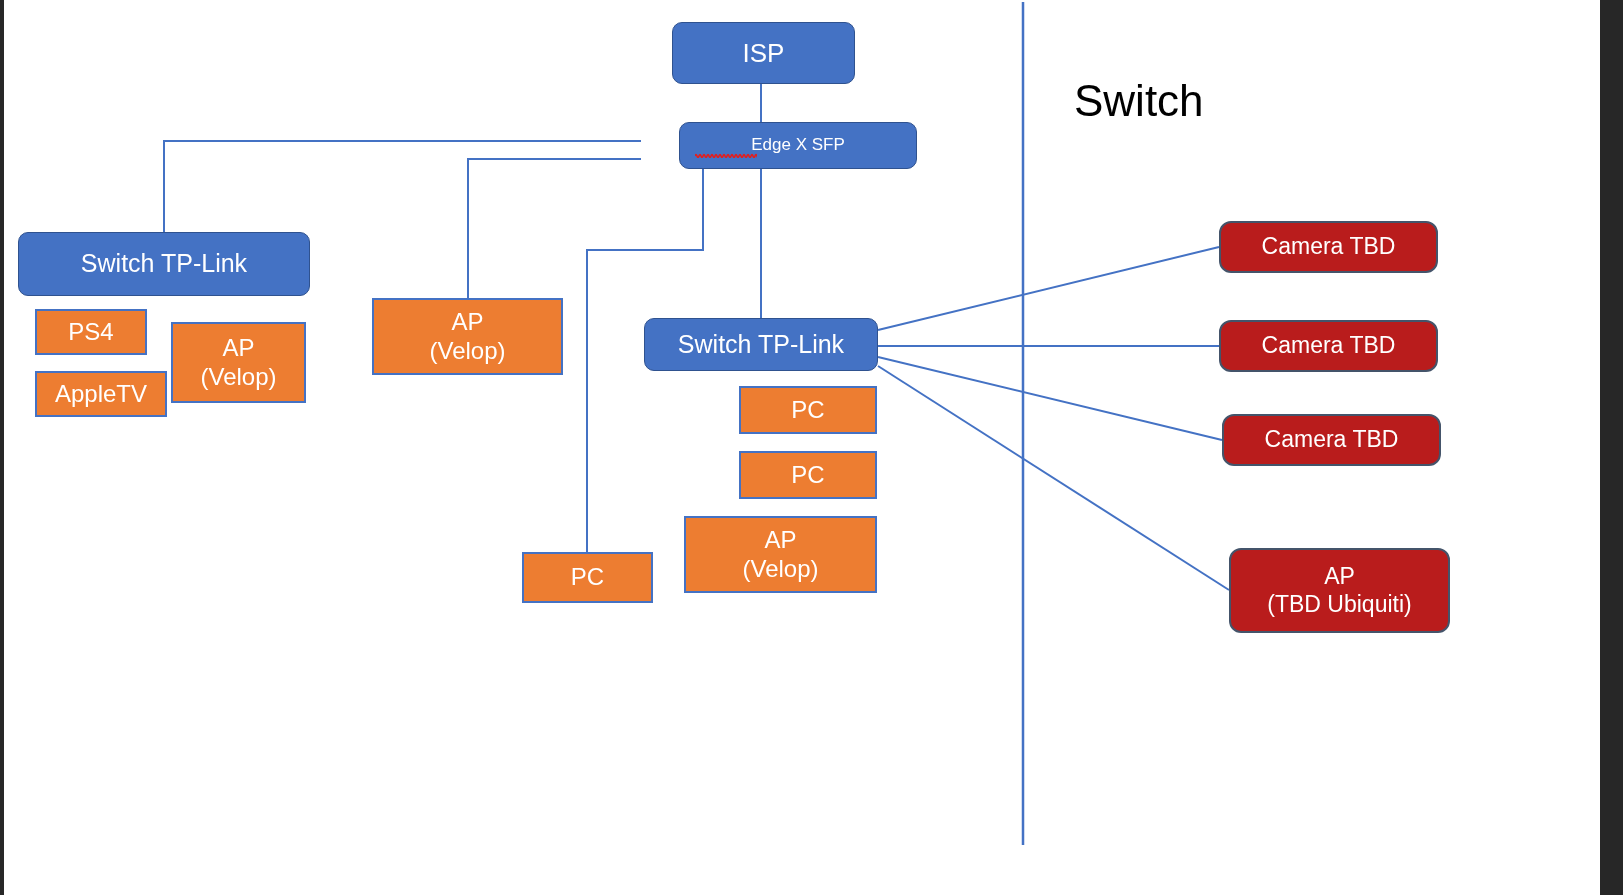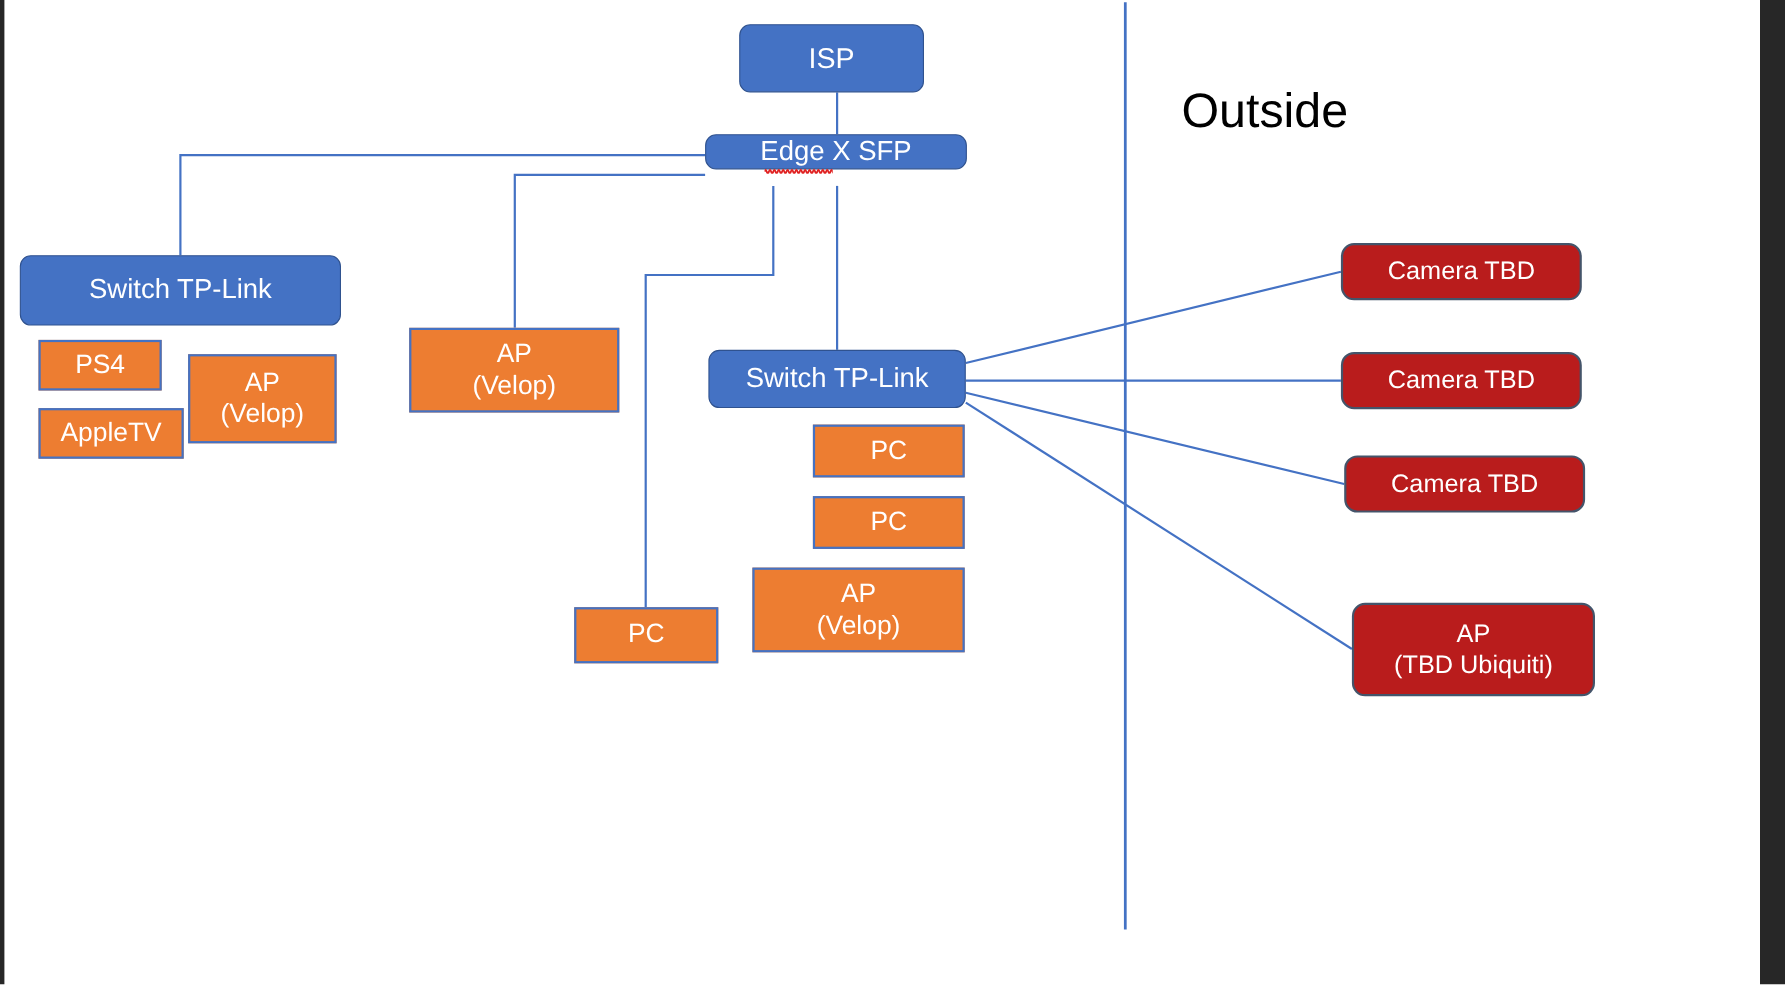--- a/index.html
+++ b/index.html
@@ -80,28 +80,28 @@
       <polyline points="637,159 464,159 464,298" fill="none" stroke="#4472C4" stroke-width="2"></polyline>
       <polyline points="757,169 757,318" fill="none" stroke="#4472C4" stroke-width="2"></polyline>
       <polyline points="699,169 699,250 583,250 583,552" fill="none" stroke="#4472C4" stroke-width="2"></polyline>
       <polyline points="874,330 1215,247" fill="none" stroke="#4472C4" stroke-width="2"></polyline>
       <polyline points="874,346 1215,346" fill="none" stroke="#4472C4" stroke-width="2"></polyline>
       <polyline points="874,357 1218,440" fill="none" stroke="#4472C4" stroke-width="2"></polyline>
       <polyline points="874,366 1225,590" fill="none" stroke="#4472C4" stroke-width="2"></polyline>
       <line x1="1019" y1="2" x2="1019" y2="845" stroke="#4472C4" stroke-width="2.5"></line>
     </svg>
 
-  <div class="zone-label" style="left: 1070px; top: 76px; font-size: 44px;">Outside</div>
+  <div class="zone-label" style="left: 1070px; top: 76px; font-size: 44px;">Switch</div>
 
   <svg class="misspell" aria-hidden="true" width="62" height="6" viewBox="0 0 62 6" style="left: 691px; top: 152px;">
       <path d="M0 4 q 1 -3 2 0 q 1 3 2 0 q 1 -3 2 0 q 1 3 2 0 q 1 -3 2 0 q 1 3 2 0 q 1 -3 2 0 q 1 3 2 0 q 1 -3 2 0 q 1 3 2 0 q 1 -3 2 0 q 1 3 2 0 q 1 -3 2 0 q 1 3 2 0 q 1 -3 2 0 q 1 3 2 0 q 1 -3 2 0 q 1 3 2 0 q 1 -3 2 0 q 1 3 2 0 q 1 -3 2 0 q 1 3 2 0 q 1 -3 2 0 q 1 3 2 0 q 1 -3 2 0 q 1 3 2 0 q 1 -3 2 0 q 1 3 2 0 q 1 -3 2 0 q 1 3 2 0 q 1 -3 2 0 q 1 3 2 0" fill="none" stroke="#E02020" stroke-width="1.6"></path>
     </svg>
 
-<div class="node blue" style="left: 668px; top: 22px; width: 168px; height: 62px; font-size: 26px;">ISP</div>
-    <div class="node blue" style="left: 637px; top: 122px; width: 238px; height: 32px; font-size: 25px;">Edge X SFP</div>
+<div class="node blue" style="left: 668px; top: 22px; width: 183px; height: 62px; font-size: 26px;">ISP</div>
+    <div class="node blue" style="left: 675px; top: 122px; width: 238px; height: 47px; font-size: 17px;">Edge X SFP</div>
     <div class="node blue" style="left: 14px; top: 232px; width: 292px; height: 64px; font-size: 25px;">Switch TP-Link</div>
     <div class="node orange" style="left: 31px; top: 309px; width: 112px; height: 46px; font-size: 24px;">PS4</div>
     <div class="node orange" style="left: 31px; top: 371px; width: 132px; height: 46px; font-size: 24px;">AppleTV</div>
     <div class="node orange" style="left: 167px; top: 322px; width: 135px; height: 81px; font-size: 24px;">AP
 (Velop)</div>
     <div class="node orange" style="left: 368px; top: 298px; width: 191px; height: 77px; font-size: 24px;">AP
 (Velop)</div>
     <div class="node blue" style="left: 640px; top: 318px; width: 234px; height: 53px; font-size: 25px;">Switch TP-Link</div>
     <div class="node orange" style="left: 735px; top: 386px; width: 138px; height: 48px; font-size: 24px;">PC</div>
     <div class="node orange" style="left: 735px; top: 451px; width: 138px; height: 48px; font-size: 24px;">PC</div>

